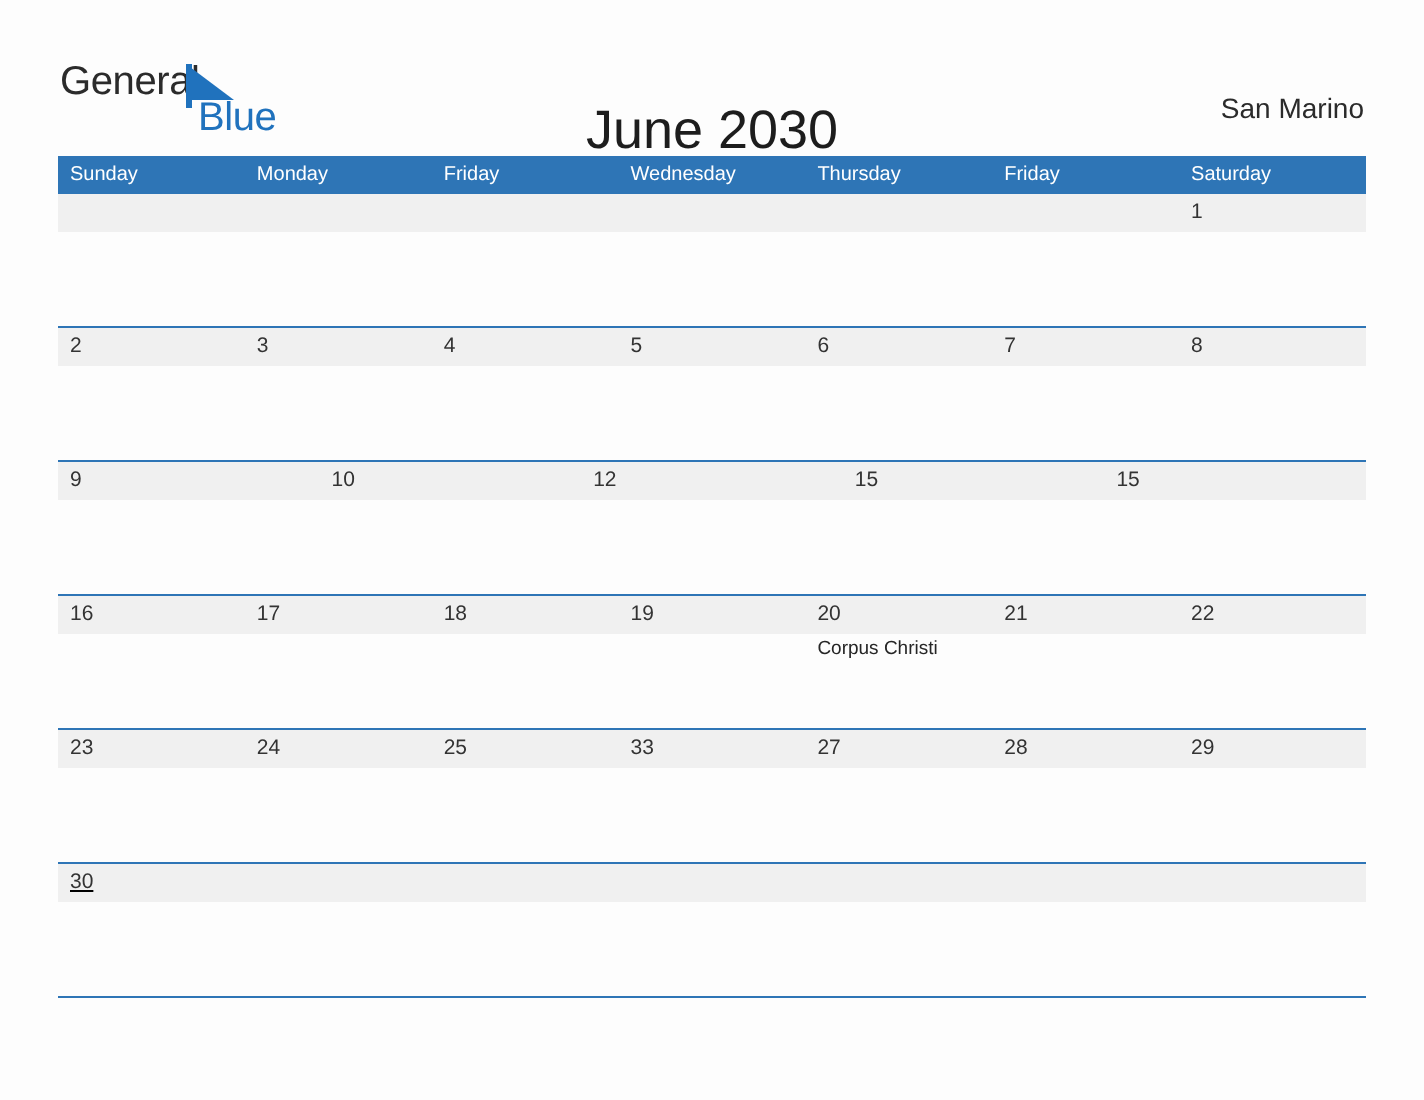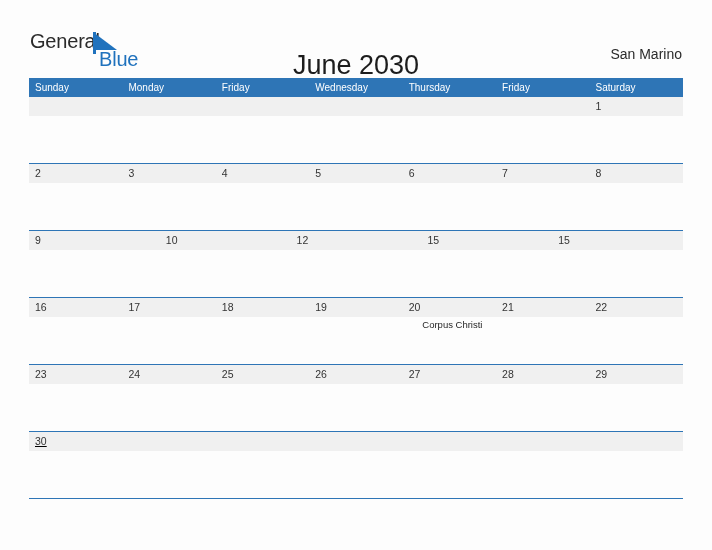--- a/index.html
+++ b/index.html
@@ -141,21 +141,20 @@
   .events-band {
     display: flex;
     height: 46px;
   }
   .day-cell-events {
     flex: 1 1 0;
     padding-left: 6px;
     padding-top: 2px;
     box-sizing: border-box;
     overflow: hidden;
-    text-align: center;
   }
   .event {
     font-size: 9.5px;
     line-height: 12px;
     color: #262626;
     font-family: "Liberation Sans", sans-serif;
     white-space: nowrap;
   }
 </style>
 </head>
@@ -271,21 +270,21 @@
             </div>
             <div class="day-cell-events"></div>
             <div class="day-cell-events"></div>
           </div>
         </div>
         <div class="week-row">
           <div class="day-band">
             <div class="day-cell-num">23</div>
             <div class="day-cell-num">24</div>
             <div class="day-cell-num">25</div>
-            <div class="day-cell-num">26</div>
+            <div class="day-cell-num">33</div>
             <div class="day-cell-num">27</div>
             <div class="day-cell-num">28</div>
             <div class="day-cell-num">29</div>
           </div>
           <div class="events-band">
             <div class="day-cell-events"></div>
             <div class="day-cell-events"></div>
             <div class="day-cell-events"></div>
             <div class="day-cell-events"></div>
             <div class="day-cell-events"></div>

